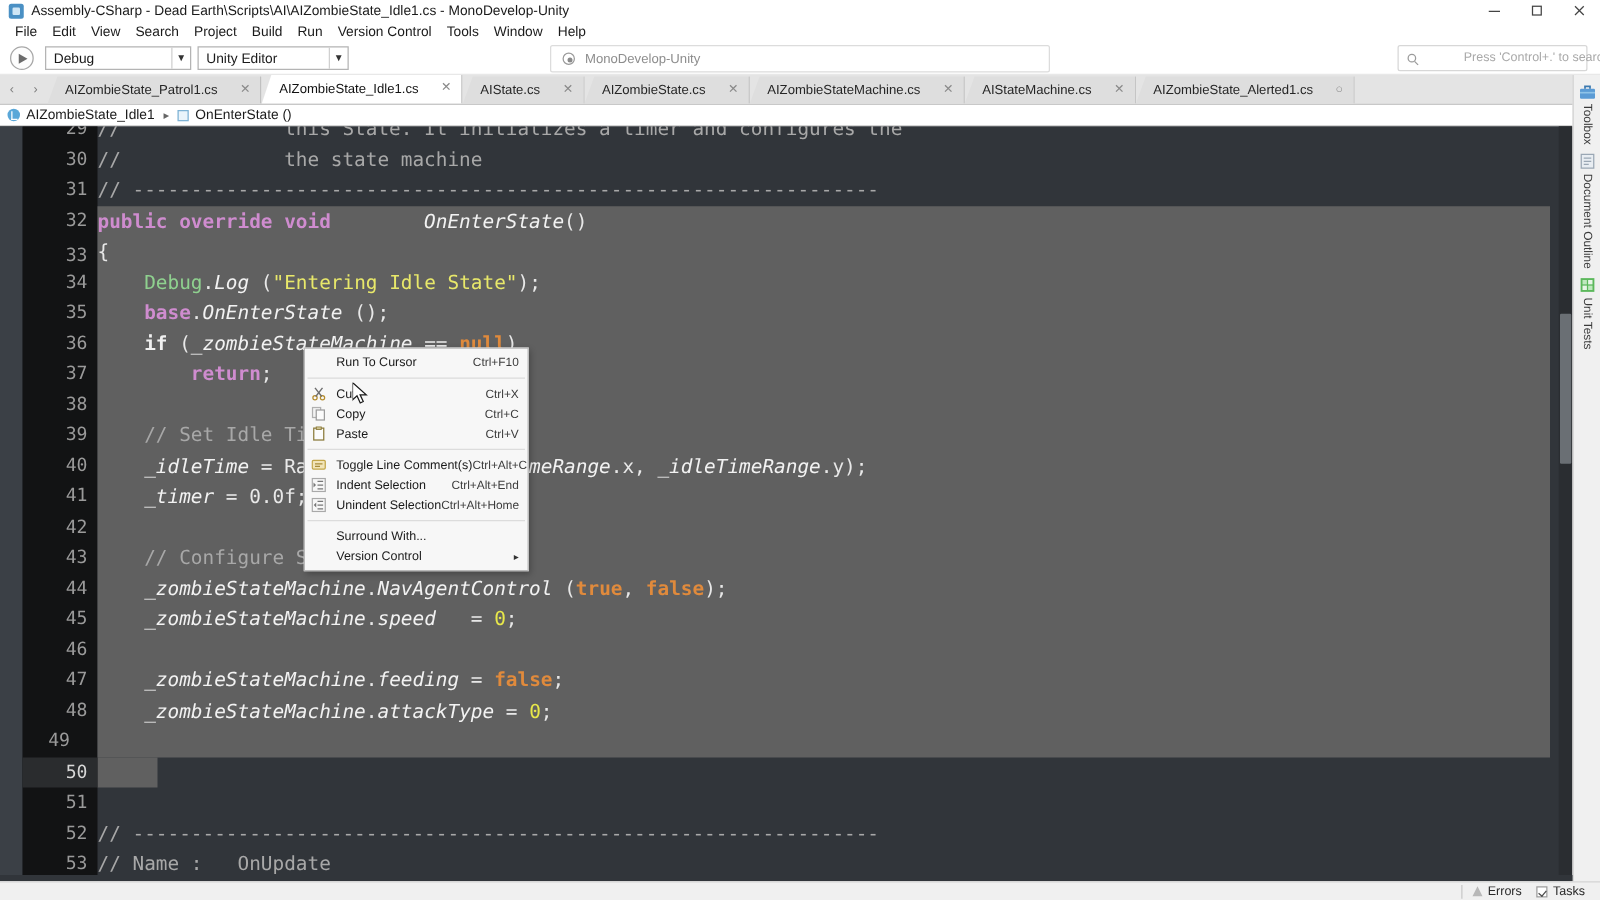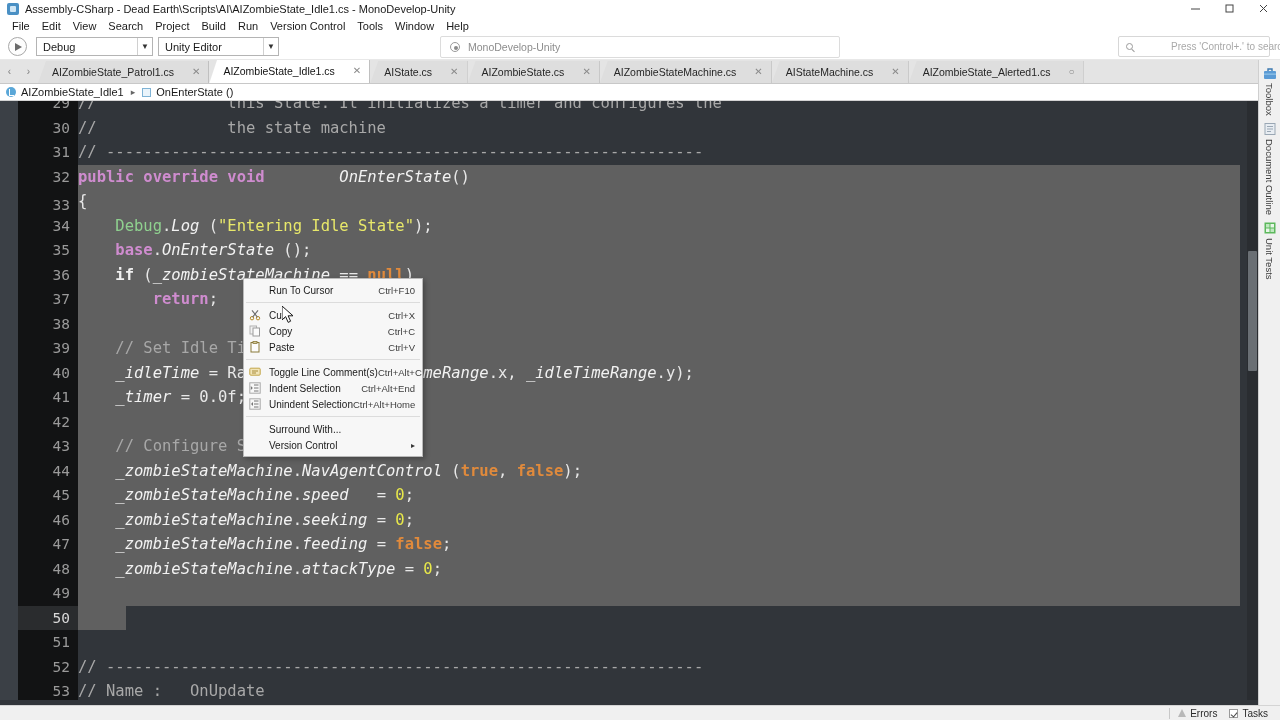--- a/index.html
+++ b/index.html
@@ -417,21 +417,20 @@
       <div class="line" style="top: 161.5px;"><span class="t-kw2">    if</span><span class="t-punc"> (</span><span class="t-var">_zombieStateMachine</span><span class="t-punc"> == </span><span class="t-lit">null</span><span class="t-punc">)</span></div>
       <div class="line" style="top: 186px;"><span class="t-kw">        return</span><span class="t-punc">;</span></div>
       <div class="line" style="top: 210.5px;"><span class="t-def"></span></div>
       <div class="line" style="top: 235px;"><span class="t-com">    // Set Idle Time</span></div>
       <div class="line" style="top: 259.5px;"><span class="t-var">    _idleTime</span><span class="t-punc"> = Random.Range (</span><span class="t-var">_idleTimeRange</span><span class="t-punc">.x, </span><span class="t-var">_idleTimeRange</span><span class="t-punc">.y);</span></div>
       <div class="line" style="top: 284px;"><span class="t-var">    _timer</span><span class="t-punc"> = 0.0f;</span></div>
       <div class="line" style="top: 308.5px;"><span class="t-def"></span></div>
       <div class="line" style="top: 333px;"><span class="t-com">    // Configure State Machine</span></div>
       <div class="line" style="top: 357.5px;"><span class="t-var">    _zombieStateMachine</span><span class="t-punc">.</span><span class="t-meth">NavAgentControl</span><span class="t-punc"> (</span><span class="t-lit">true</span><span class="t-punc">, </span><span class="t-lit">false</span><span class="t-punc">);</span></div>
       <div class="line" style="top: 382px;"><span class="t-var">    _zombieStateMachine</span><span class="t-punc">.</span><span class="t-var">speed</span><span class="t-punc">   = </span><span class="t-num">0</span><span class="t-punc">;</span></div>
-      <div class="line" style="top: 406.5px;"><span class="t-var">    _zombieStateMachine</span><span class="t-punc">.</span><span class="t-var">seeking</span><span class="t-punc"> = </span><span class="t-num">0</span><span class="t-punc">;</span></div>
       <div class="line" style="top: 431px;"><span class="t-var">    _zombieStateMachine</span><span class="t-punc">.</span><span class="t-var">feeding</span><span class="t-punc"> = </span><span class="t-lit">false</span><span class="t-punc">;</span></div>
       <div class="line" style="top: 455.5px;"><span class="t-var">    _zombieStateMachine</span><span class="t-punc">.</span><span class="t-var">attackType</span><span class="t-punc"> = </span><span class="t-num">0</span><span class="t-punc">;</span></div>
       <div class="line" style="top: 504.5px;"><span class="t-punc">}</span></div>
       <div class="line" style="top: 529px;"><span class="t-def"></span></div>
       <div class="line" style="top: 553.5px;"><span class="t-com">// ----------------------------------------------------------------</span></div>
       <div class="line" style="top: 578px;"><span class="t-com">// Name :   OnUpdate</span></div>
       <div class="line" style="top: 602.5px;"></div>
     </div>
 <div id="hl-cap" style="left: 78px; top: 504.5px; width: 48px; height: 24.5px;"></div>
     <div class="gutter-cur" style="top: 504.5px;"></div>
@@ -448,21 +447,21 @@
     <div class="ln" style="top: 235px; left: 18px;">39</div>
     <div class="ln" style="top: 259.5px; left: 18px;">40</div>
     <div class="ln" style="top: 284px; left: 18px;">41</div>
     <div class="ln" style="top: 308.5px; left: 18px;">42</div>
     <div class="ln" style="top: 333px; left: 18px;">43</div>
     <div class="ln" style="top: 357.5px; left: 18px;">44</div>
     <div class="ln" style="top: 382px; left: 18px;">45</div>
     <div class="ln" style="top: 406.5px; left: 18px;">46</div>
     <div class="ln" style="top: 431px; left: 18px;">47</div>
     <div class="ln" style="top: 455.5px; left: 18px;">48</div>
-    <div class="ln" style="top: 480px; left: 18px;">49</div>
+    <div class="ln" style="top: 480px; left: 4px;">49</div>
     <div class="ln cur" style="top: 504.5px; left: 18px;">50</div>
     <div class="ln" style="top: 529px; left: 18px;">51</div>
     <div class="ln" style="top: 553.5px; left: 18px;">52</div>
     <div class="ln" style="top: 578px; left: 18px;">53</div>
     <div class="ln" style="top: 602.5px; left: 18px;">54</div>
   </div>
 <div id="vscroll-track">
   <div id="vscroll-thumb"></div>
 </div>
 

